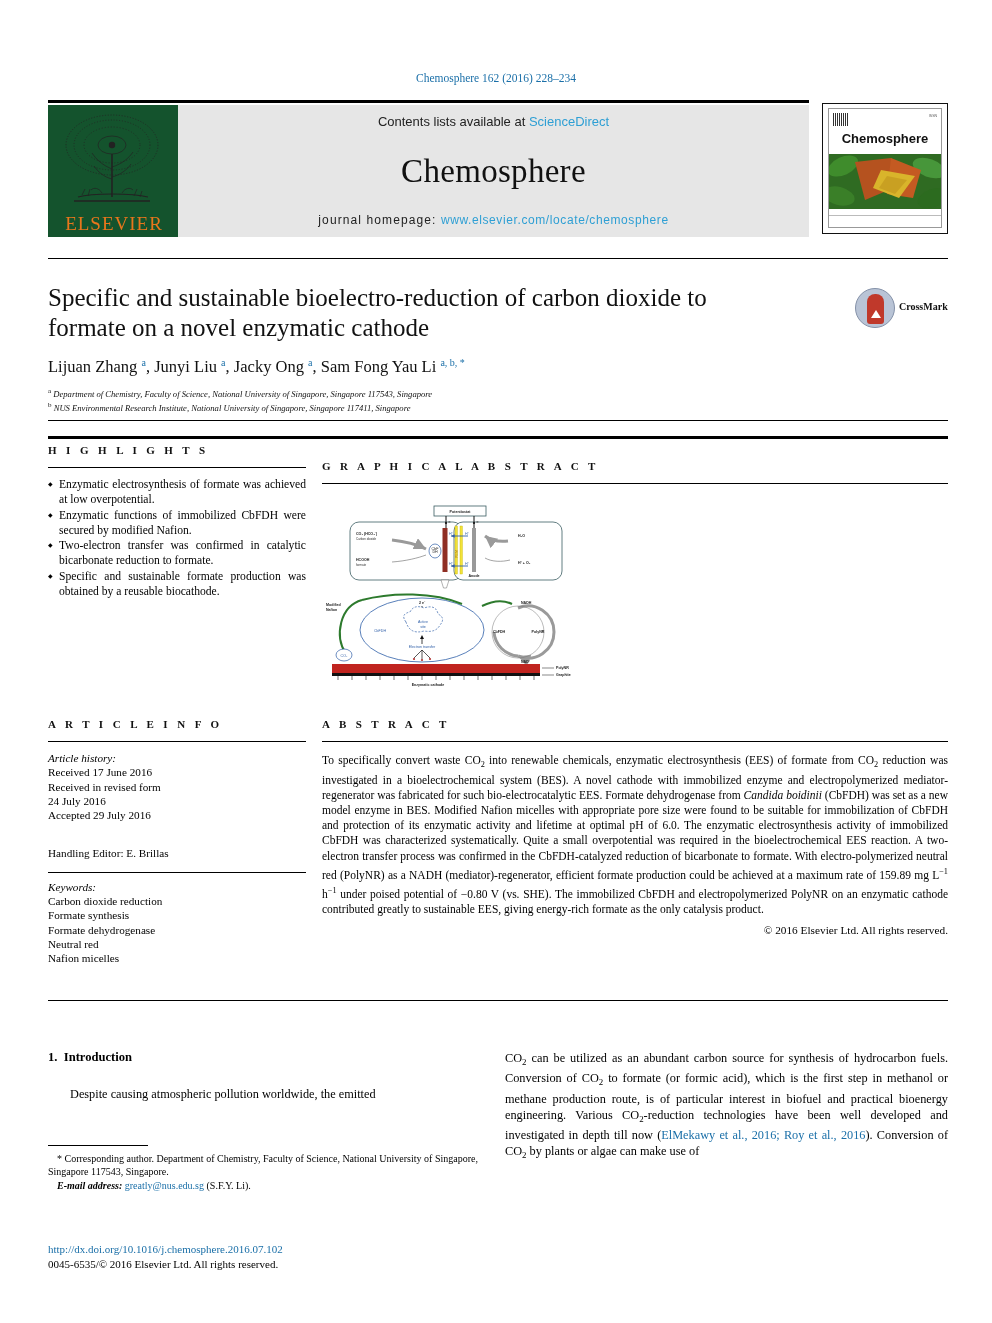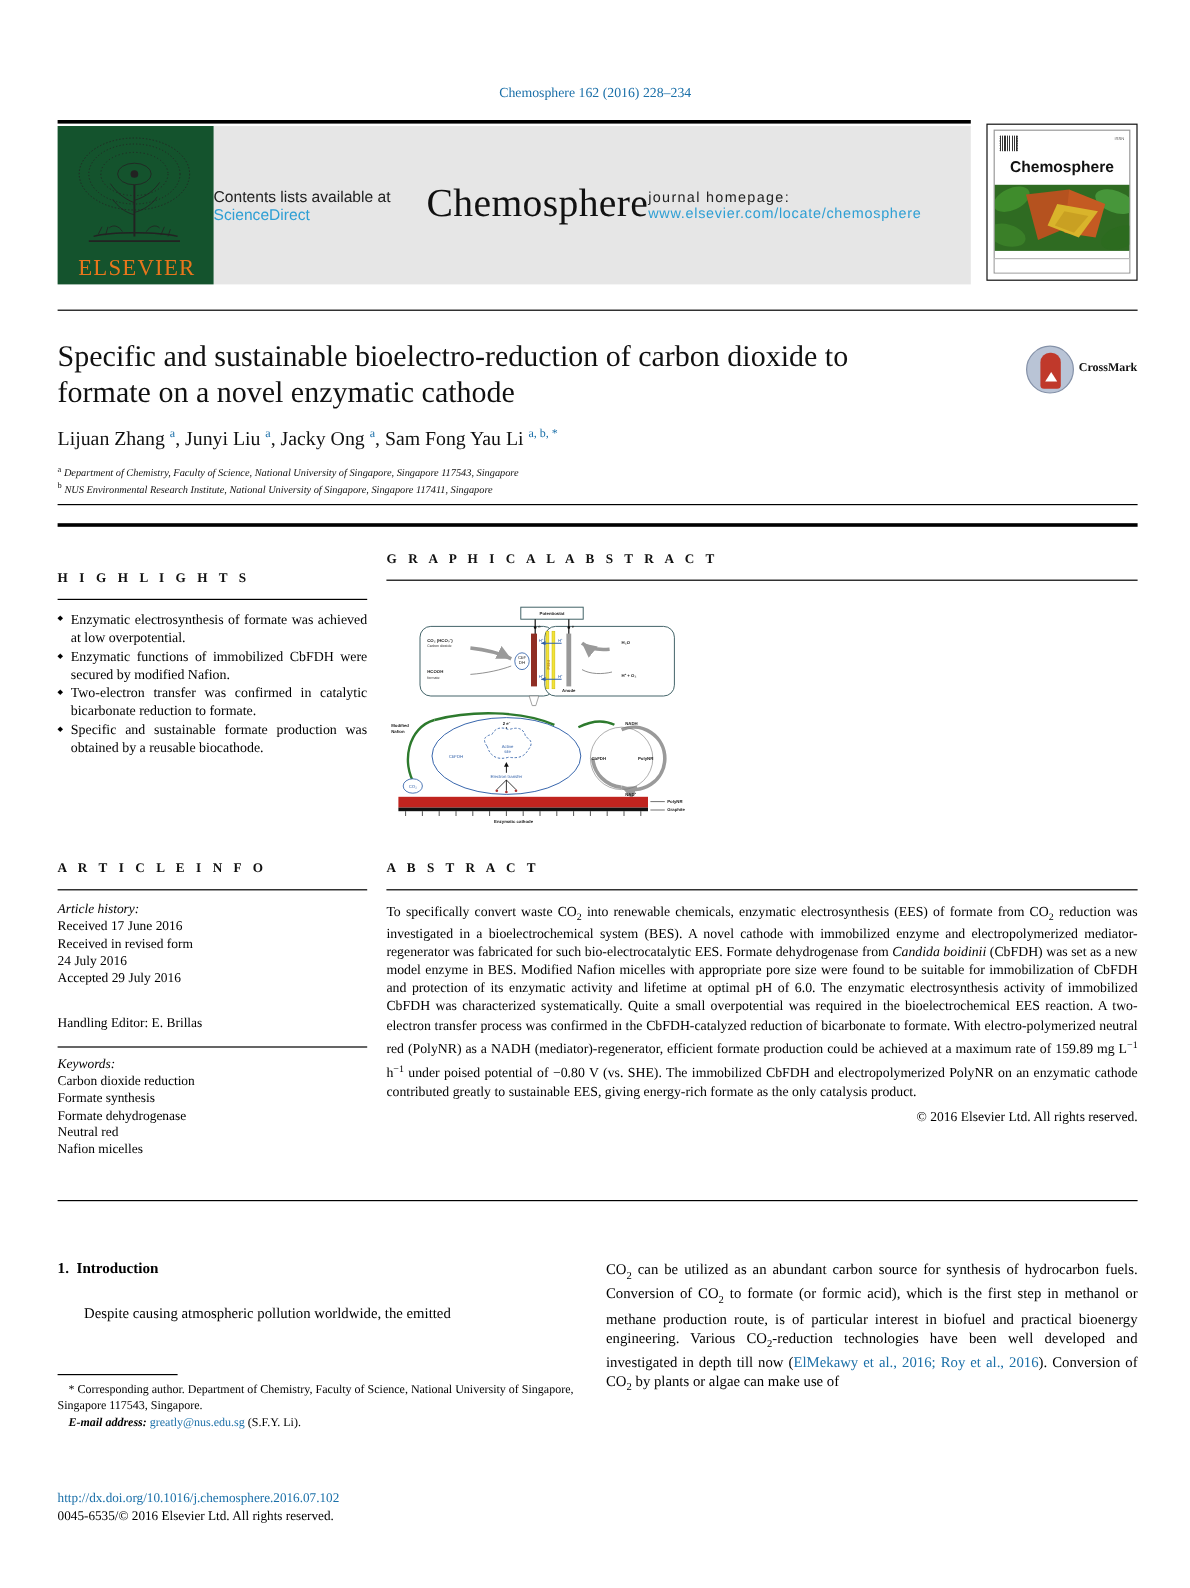--- a/index.html
+++ b/index.html
@@ -56,21 +56,21 @@
     font-family: "Liberation Serif", serif;
     font-size: 19px;
     letter-spacing: 1px;
     color: #E8761C;
     font-weight: 400;
   }
   .masthead-center {
     flex: 1;
     background: #e6e6e6;
     display: flex;
-    flex-direction: row;
+    flex-direction: column;
     justify-content: space-between;
     align-items: center;
     padding: 9px 0 10px 0;
   }
   .contents-line {
     font-size: 13px;
     font-family: "Liberation Sans", sans-serif;
     color: #222;
   }
   .contents-line .sd { color: #2E9FD4; }
@@ -203,21 +203,21 @@
     font-size: 11px;
     font-weight: bold;
     letter-spacing: 3.4px;
     color: #111;
   }
   .sec-rule { border-top: 1px solid #000; margin-top: 11px; }
 
   .col-left { position: absolute; left: 48px; width: 258px; }
   .col-right { position: absolute; left: 322px; width: 626px; }
 
-  #highlights-block { top: 476px; }
+  #highlights-block { top: 444px; }
   #graphical-block  { top: 460px; }
   #articleinfo-block { top: 718px; }
   #abstract-block { top: 718px; }
 
   .hl-list {
     list-style: none;
     margin: 9px 0 0 0;
     padding: 0;
     font-size: 11.6px;
     line-height: 15.3px;

